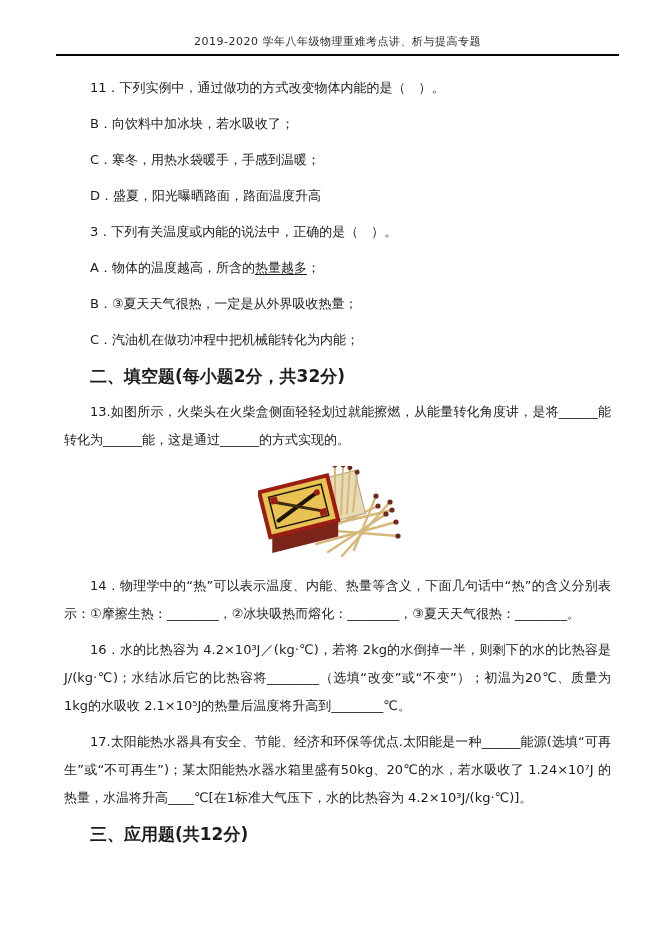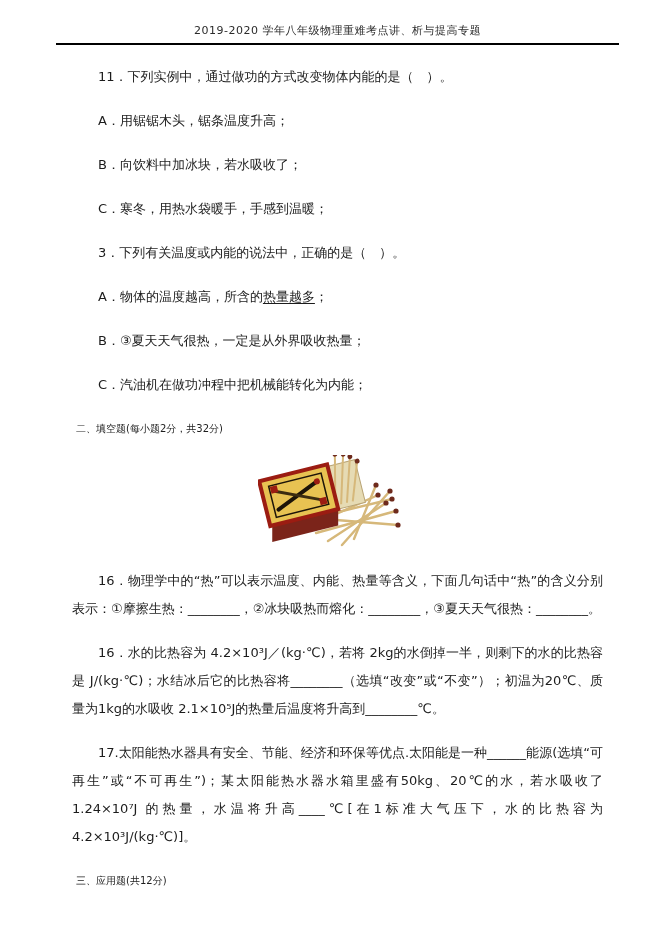--- a/index.html
+++ b/index.html
@@ -4,43 +4,43 @@
 <style>
   * { box-sizing: border-box; }
   html, body { margin: 0; padding: 0; }
   body {
     width: 661px; height: 935px;
     background: #ffffff;
     font-family: "DejaVu Sans", sans-serif;
     color: #1c1c1c;
     overflow: hidden;
   }
-  .page { width: 661px; height: 691px; padding: 23px 42px 0 56px; }
+  .page { width: 661px; height: 691px; padding: 34px 42px 0 56px; }
   .header { border-bottom: 2px solid #000; }
   .header-title {
     text-align: center;
     font-size: 11px;
     color: #2b2b2b;
     letter-spacing: 0.5px;
     padding-bottom: 5px;
   }
   .body-area { padding-top: 14px; }
   p.line {
-    margin: 16px;
+    margin: 8px;
     font-size: 13px;
     line-height: 28px;
     text-align: justify;
     text-indent: 2em;
   }
   p.qgap { margin-top: 4px; }
   .sec-heading {
     margin: 0;
     margin-top: 8px;
-    font-size: 10px;
-    font-weight: normal;
+    font-size: 17px;
+    font-weight: bold;
     line-height: 28px;
     text-indent: 2em;
   }
   .u { text-decoration: underline; text-underline-offset: 2px; }
   .img-wrap {
     text-align: center;
     margin: 12px 0 10px 0;
     height: 96px;
   }
   .img-wrap svg { display: inline-block; }
@@ -50,31 +50,32 @@
 
 <div class="page">
 
   <div class="header">
     <div class="header-title">2019-2020 学年八年级物理重难考点讲、析与提高专题</div>
   </div>
 
   <div class="body-area">
 
     <p class="line qgap">11．下列实例中，通过做功的方式改变物体内能的是（　）。</p>
-    <p class="line">A．用锯锯木头，锯条温度升高；</p>
     <p class="line">B．向饮料中加冰块，若水吸收了；</p>
     <p class="line">C．寒冬，用热水袋暖手，手感到温暖；</p>
+    <p class="line">D．盛夏，阳光曝晒路面，路面温度升高</p>
 
     <p class="line qgap">3．下列有关温度或内能的说法中，正确的是（　）。</p>
     <p class="line"><span>A．物体的温度越高，所含的</span><span class="u">热量越多</span><span>；</span></p>
     <p class="line">B．③夏天天气很热，一定是从外界吸收热量；</p>
     <p class="line">C．汽油机在做功冲程中把机械能转化为内能；</p>
 
     <p class="sec-heading">二、填空题(每小题2分，共32分)</p>
 
+    <p class="line">13.如图所示，火柴头在火柴盒侧面轻轻划过就能擦燃，从能量转化角度讲，是将______能转化为______能，这是通过______的方式实现的。</p>
 
     <div class="img-wrap">
       <svg width="160" height="96" viewBox="0 0 160 96">
 
         <g stroke="#d6b87a" stroke-width="2.4" stroke-linecap="round">
           <line x1="70" y1="86" x2="128" y2="48"></line>
           <line x1="58" y1="78" x2="138" y2="56"></line>
           <line x1="66" y1="64" x2="140" y2="70"></line>
           <line x1="84" y1="90" x2="132" y2="36"></line>
           <line x1="96" y1="84" x2="118" y2="30"></line>
@@ -114,21 +115,21 @@
 
           <line x1="20" y1="46" x2="64" y2="28" stroke="#1d1408" stroke-width="4" stroke-linecap="round"></line>
           <line x1="22" y1="28" x2="62" y2="46" stroke="#3c2c10" stroke-width="3" stroke-linecap="round"></line>
           <circle cx="64" cy="28" r="3" fill="#9b1c12"></circle>
           <rect x="17" y="22" width="7" height="7" fill="#9b1c12"></rect>
           <rect x="62" y="45" width="7" height="7" fill="#9b1c12"></rect>
         </g>
       </svg>
     </div>
 
-    <p class="line">16．物理学中的“热”可以表示温度、内能、热量等含义，下面几句话中“热”的含义分别表示：①摩擦生热：________，②冰块吸热而熔化：________，③夏天天气很热：________。</p>
+    <p class="line">14．物理学中的“热”可以表示温度、内能、热量等含义，下面几句话中“热”的含义分别表示：①摩擦生热：________，②冰块吸热而熔化：________，③夏天天气很热：________。</p>
 
 
     <p class="line qgap">16．水的比热容为 4.2×10³J／(kg·℃)，若将 2kg的水倒掉一半，则剩下的水的比热容是 J/(kg·℃)；水结冰后它的比热容将________（选填“改变”或“不变”）；初温为20℃、质量为1kg的水吸收 2.1×10⁵J的热量后温度将升高到________℃。</p>
 
     <p class="line qgap">17.太阳能热水器具有安全、节能、经济和环保等优点.太阳能是一种______能源(选填“可再生”或“不可再生”)；某太阳能热水器水箱里盛有50kg、20℃的水，若水吸收了 1.24×10⁷J 的热量，水温将升高____℃[在1标准大气压下，水的比热容为 4.2×10³J/(kg·℃)]。</p>
 
     <p class="sec-heading">三、应用题(共12分)</p>
 
   </div>
 </div>

